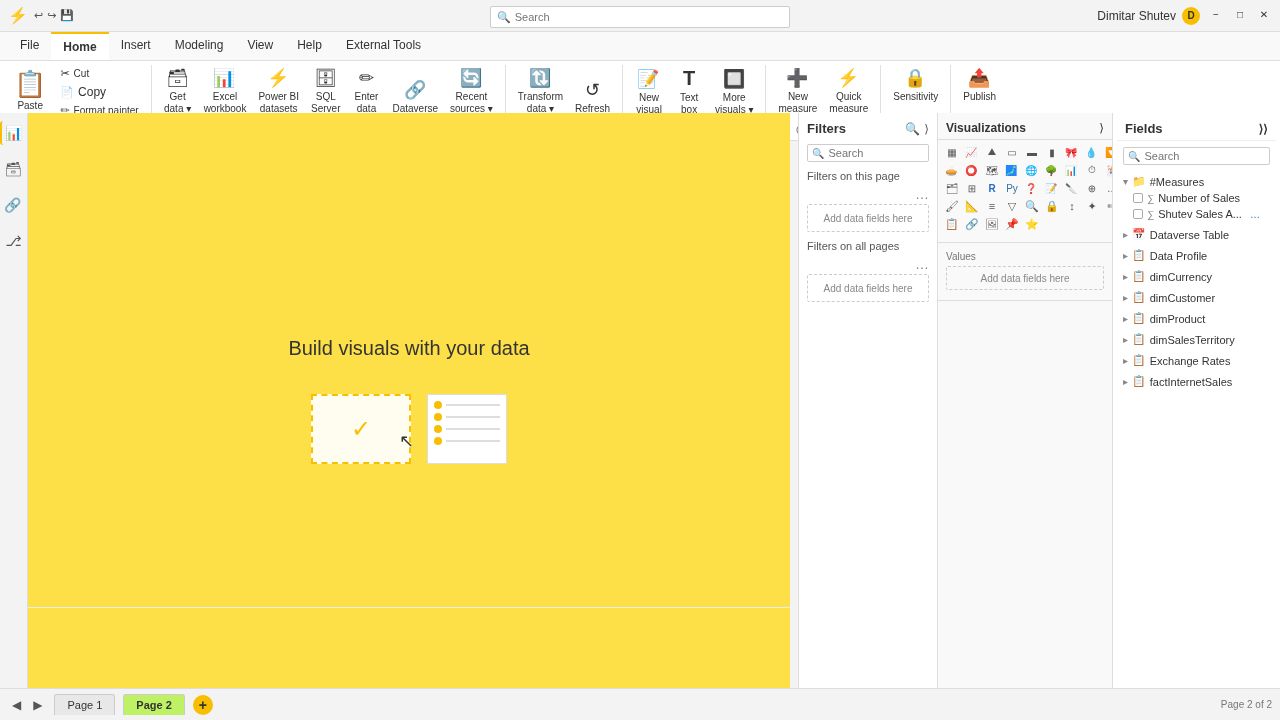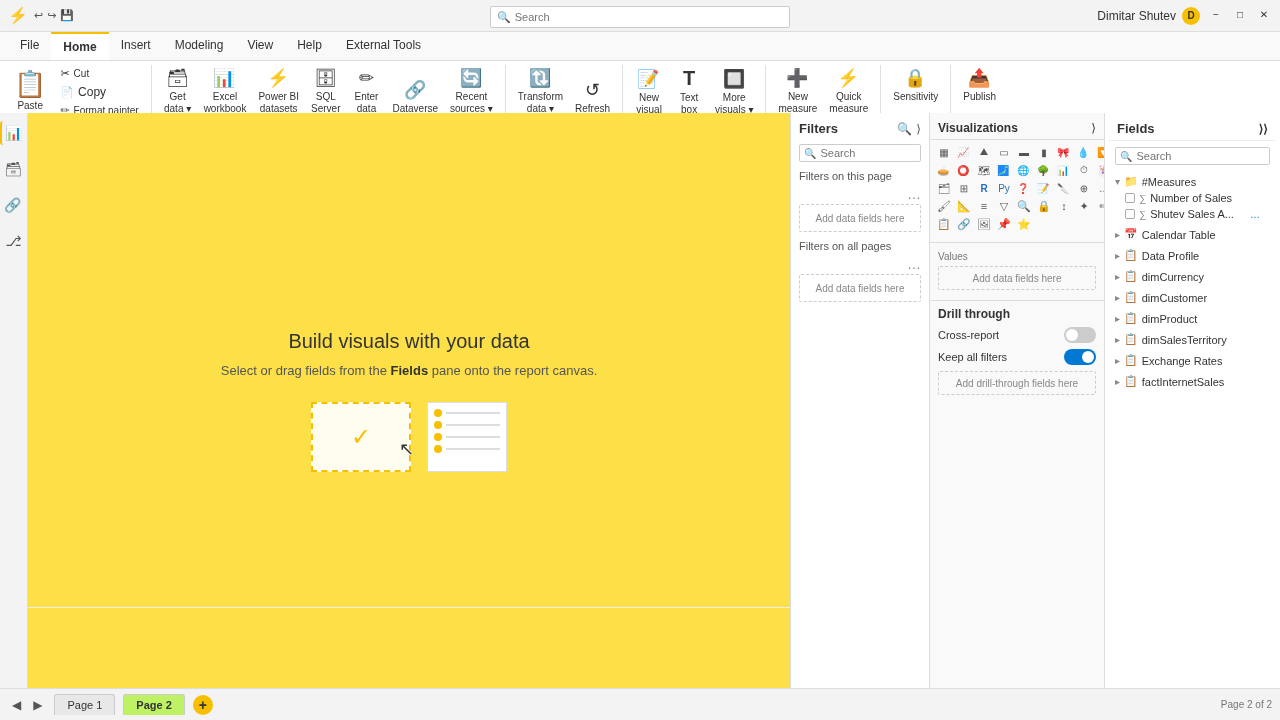--- a/index.html
+++ b/index.html
@@ -320,20 +320,21 @@
 
     
     #right-panels {
       position: absolute;
       right: 0;
       top: 113px;
       bottom: 32px;
       width: 490px;
       display: flex;
       flex-direction: row;
+      padding-left: 8px;
     }
 
     #filters-pane {
       width: 140px;
       background: #fff;
       border-left: 1px solid #ddd;
       border-right: 1px solid #ddd;
       padding: 8px;
       overflow-y: auto;
       flex-shrink: 0;
@@ -603,23 +604,20 @@
 <div id="left-bar">
   <span class="left-icon active" style="border-left:2px solid #f7bf00;">📊</span>
   <span class="left-icon">🗃</span>
   <span class="left-icon">🔗</span>
   <span class="left-icon">⎇</span>
 </div>
 
 <div id="main-canvas">
   <div class="canvas-inner">
     <div class="canvas-hint-title">Build visuals with your data</div>
-    <div class="canvas-hint-text">
-      <span>Select or drag fields from the </span><strong>Fields</strong><span> pane onto the report canvas.</span>
-    </div>
     <div class="visual-placeholder">
       <div class="visual-box">
         <span style="font-size:24px;color:#f7bf00;">✓</span>
         <div class="cursor-icon">↖</div>
       </div>
       <div class="visual-list-box">
         <div class="list-line">
             <div class="list-dot"></div>
             <div class="list-dash"></div>
           </div>
@@ -743,36 +741,20 @@
 
     <div style="height:1px;background:#ddd;margin:4px 0;"></div>
 
     <div class="viz-section">
       <div class="viz-section-label">Values</div>
       <div class="viz-drop-area">Add data fields here</div>
     </div>
 
     <div style="height:1px;background:#ddd;margin:2px 0;"></div>
 
-    <div class="drill-section">
-      <div class="drill-title">Drill through</div>
-      <div class="drill-row">
-        <span>Cross-report</span>
-        <div class="toggle off">
-          <div class="toggle-knob"></div>
-        </div>
-      </div>
-      <div class="drill-row">
-        <span>Keep all filters</span>
-        <div class="toggle on">
-          <div class="toggle-knob"></div>
-        </div>
-      </div>
-      <div class="viz-drop-area">Add drill-through fields here</div>
-    </div>
   </div>
 
   <div id="fields-pane">
     <div class="fields-header">
       <span class="fields-title">Fields</span>
       <span style="font-size:12px;cursor:pointer;font-weight:bold;">⟩⟩</span>
     </div>
     <div class="fields-search">
       <span style="font-size:10px;color:#888;">🔍</span>
       <input type="text" style="border: none; outline: none; font-size: 11px; width: 100%;" placeholder="Search">
@@ -800,21 +782,21 @@
             </div>
             <span class="field-more">…</span>
           </div>
         </div>
       </div>
 
       <div class="field-group">
         <div class="field-group-header">
           <span class="field-group-icon">▸</span>
           <span style="font-size:11px;">📅</span>
-          <span>Calendar Table</span>
+          <span>Dataverse Table</span>
         </div>
       </div>
       <div class="field-group">
         <div class="field-group-header">
           <span class="field-group-icon">▸</span>
           <span style="font-size:11px;">📋</span>
           <span>Data Profile</span>
         </div>
       </div>
       <div class="field-group">

